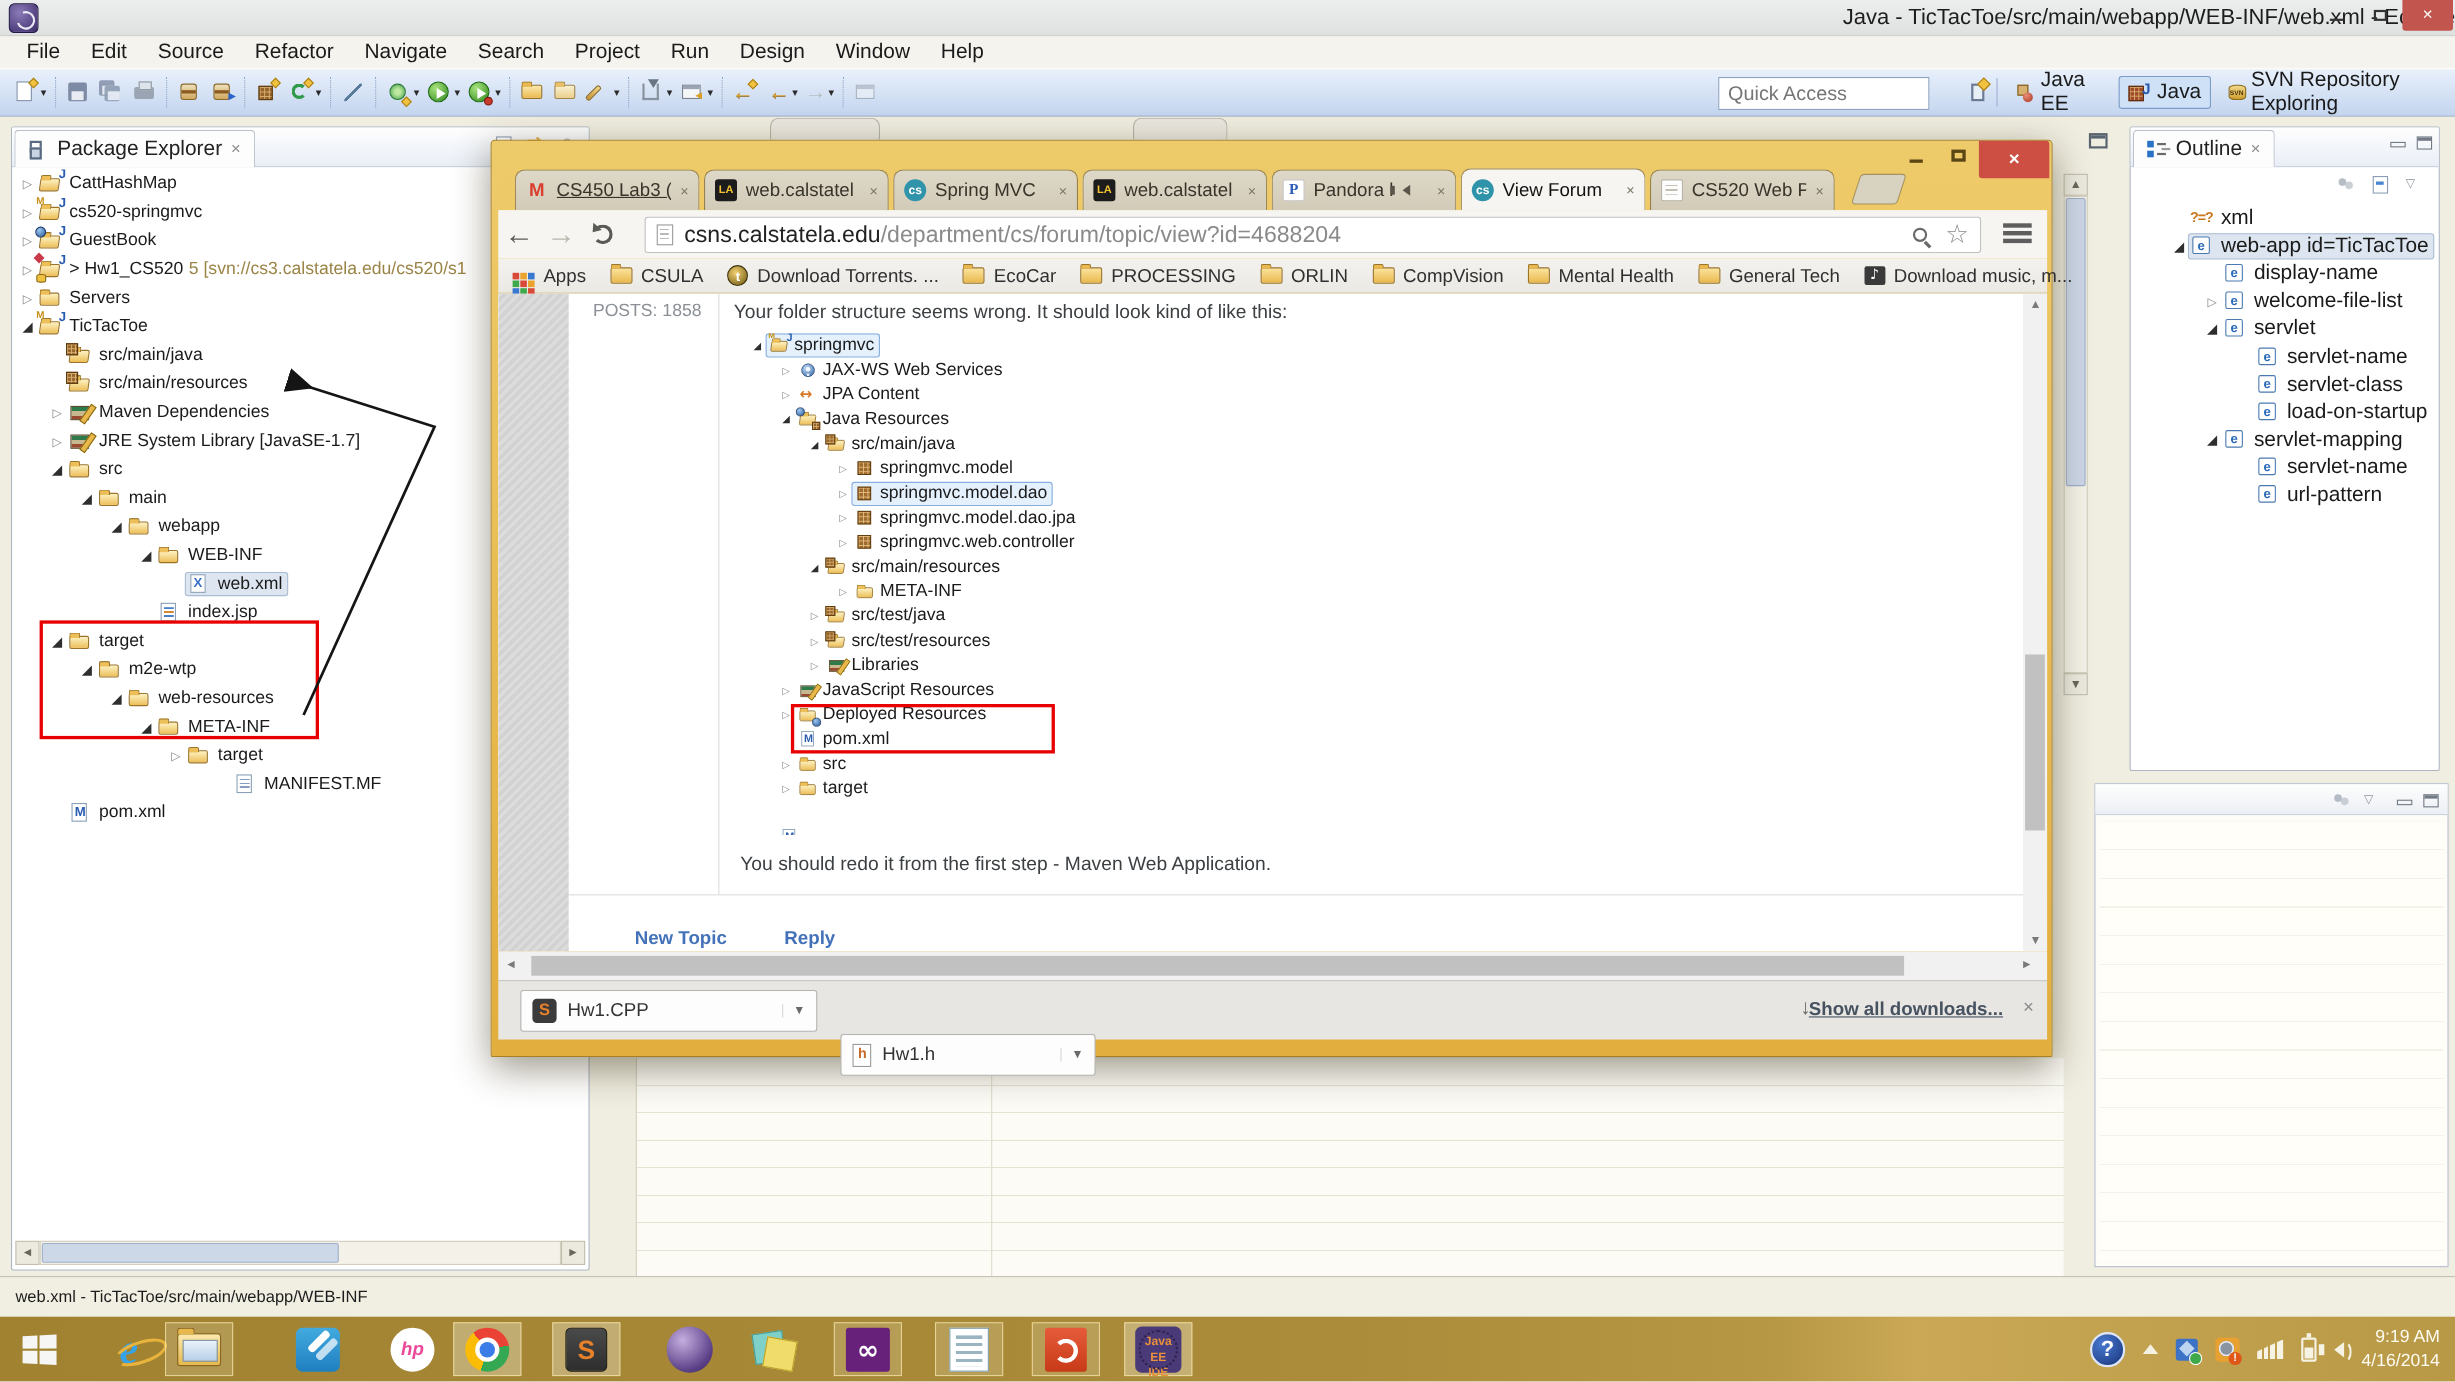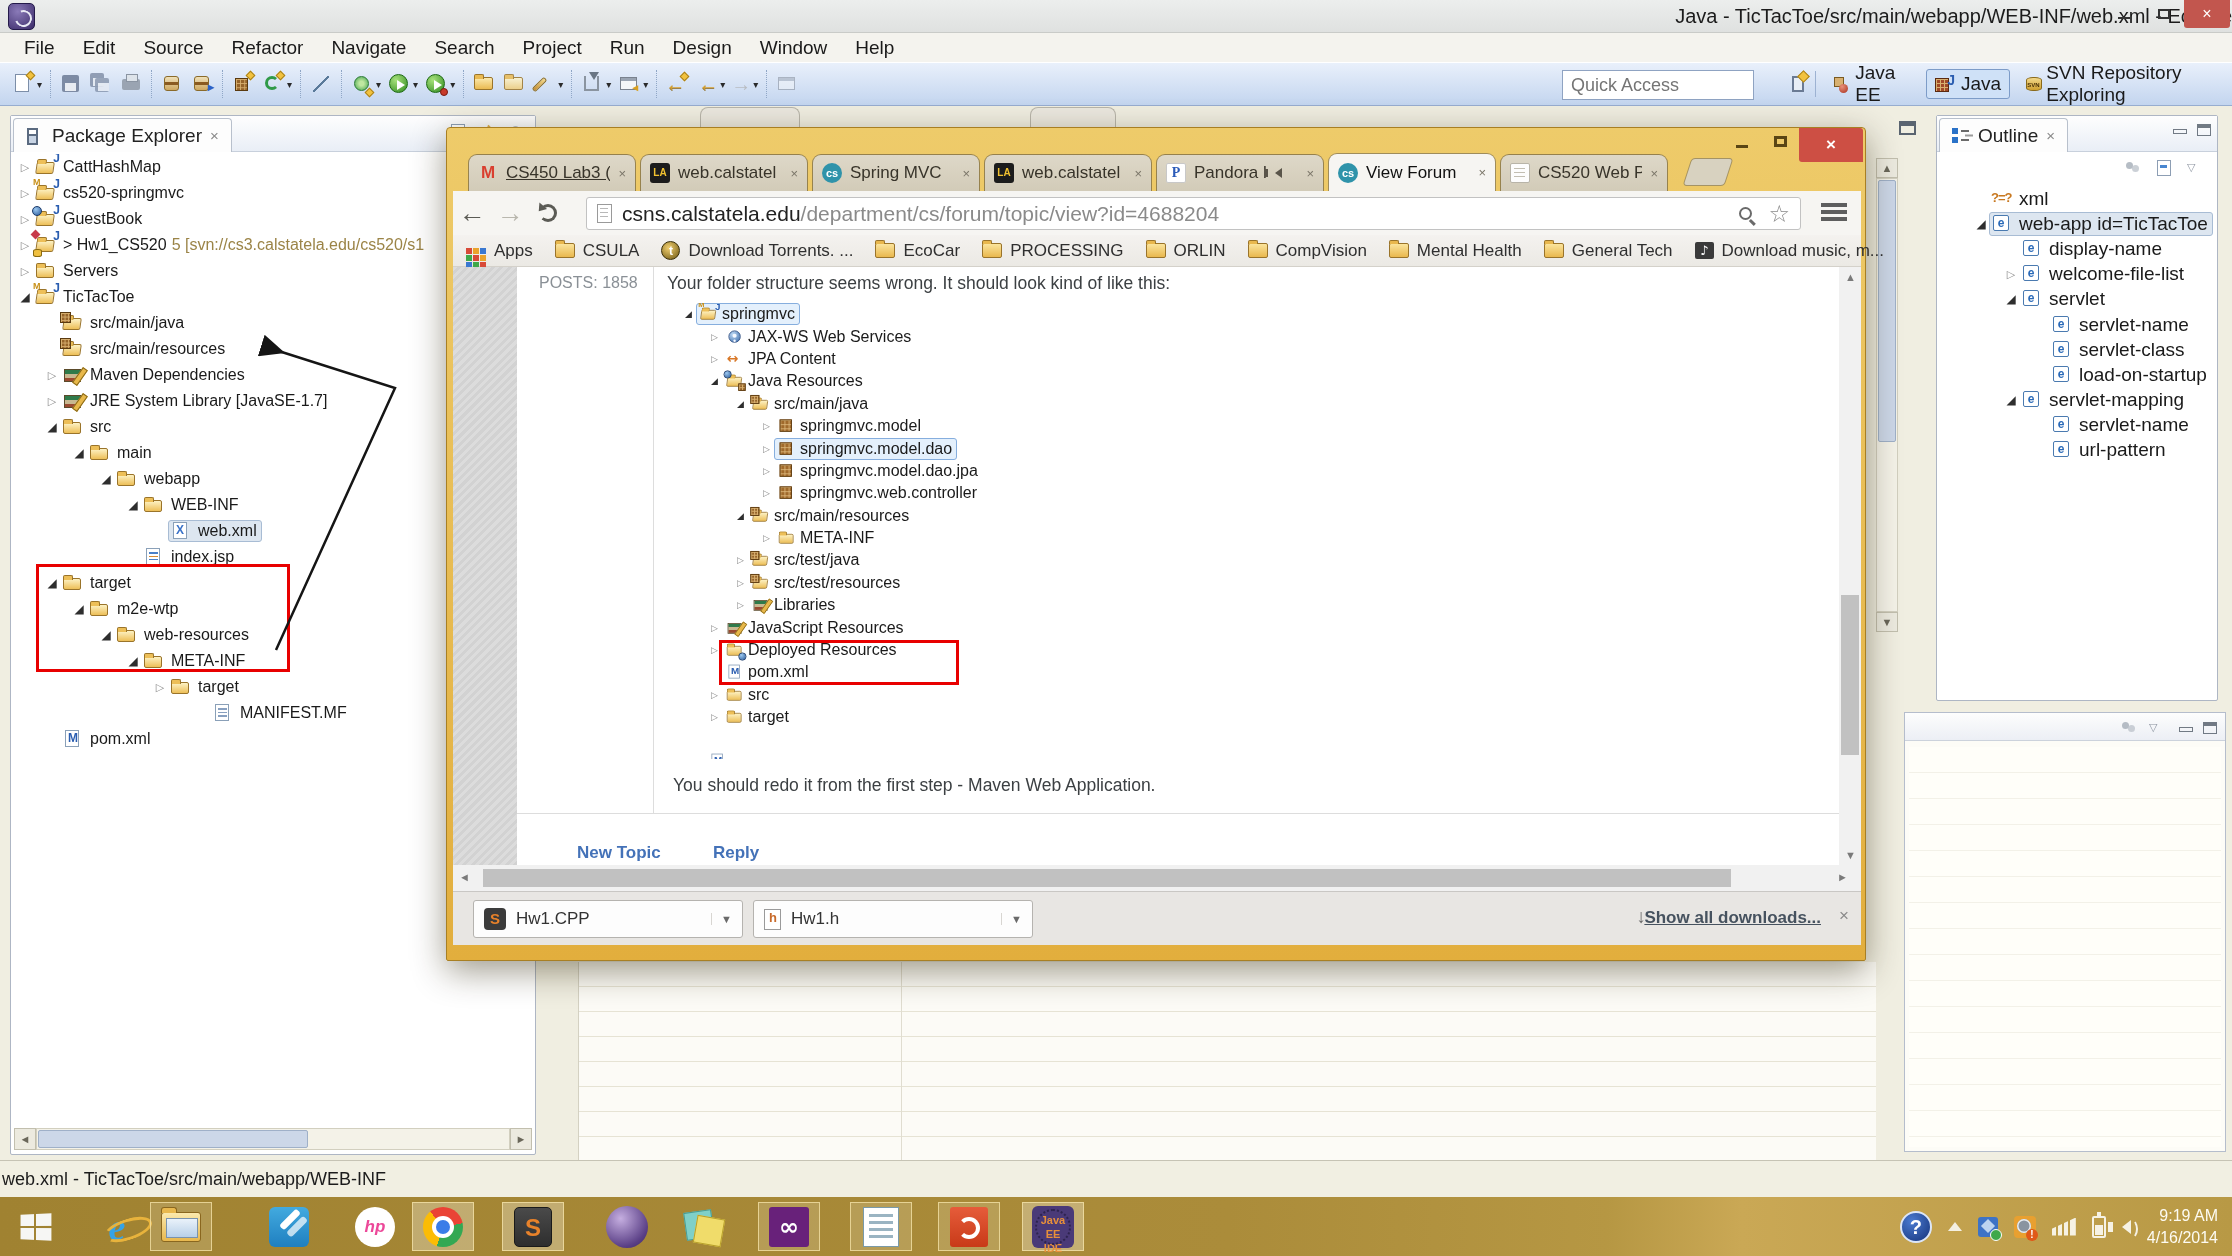--- a/index.html
+++ b/index.html
@@ -208,21 +208,21 @@
   #br-body { position:absolute; left:4px; top:34px; right:4px; bottom:4px; background:repeating-linear-gradient(#fffef9 0 25px, #f3f1e8 25px 26px); }
 
   
   .ed-tab-peek { position:absolute; top:107px; height:20px; background:#ebe8df; border:1px solid #b8b5aa; border-bottom:none; border-radius:8px 8px 0 0; }
   #ed-max { position:absolute; left:1899px; top:121px; width:17px; height:14px; border:2px solid #5a6470; }
   #ed-max::before { content:""; display:block; height:3px; background:#5a6470; }
   #design-grid { position:absolute; left:578px; top:962px; width:1298px; height:198px; background:repeating-linear-gradient(#fcfbf6 0 24px, #e6e3d4 24px 25px); border-left:1px solid #d4d1c2; }
   #design-grid::after { content:""; position:absolute; left:322px; top:0; bottom:0; width:1px; background:#e0ddd0; }
 
   
-  #statusbar { left:0px; top:1160px; width:2232px; height:37px; background:#f1efe2; border-top:1px solid #c6c3b4; display:flex; align-items:center; padding-left:2px; font-size:18px; color:#1c1c1c; }
+  #statusbar { left:0px; top:1160px; width:2232px; height:37px; background:#f1efe2; border-top:1px solid #c6c3b4; display:flex; align-items:center; padding-left:14px; font-size:15px; color:#1c1c1c; }
 
   
   #annot { position:absolute; inset:0; z-index:100; pointer-events:none; }
   #redbox-pe { position:absolute; left:36px; top:564px; width:254px; height:108px; border:3px solid #e80000; }
   #note-box { position:absolute; left:357px; top:519px; width:153px; height:92px; background:#fff; border:2.5px solid #e80000; font-family:"Liberation Serif", serif; font-size:25px; color:#111; padding:5px 8px; line-height:1.22; }
 
   
   #taskbar { left:0; top:1197px; width:2232px; height:59px; background:linear-gradient(90deg,#a08231 0%, #ab8c3a 55%, #b69743 72%, #caa855 78%, #b89945 100%); z-index:200; }
   .tk-btn { position:absolute; top:5px; width:62px; height:49px; display:flex; align-items:center; justify-content:center; }
   .tk-btn.bordered { border:1px solid rgba(245,228,170,.75); background:rgba(255,250,230,.18); }
@@ -1116,21 +1116,21 @@
     <div class="csb-arrow" style="left:12px;top:743px;">◄</div>
     <div class="csb-thumb" style="left:36px;top:741px;width:1248px;height:18px;"></div>
     <div class="csb-arrow" style="left:1390px;top:743px;">►</div>
 
     <div id="c-dlbar">
       <div class="dlbtn" style="left:20px;width:270px;">
         <span class="dlico-subl">S</span>
         <span>Hw1.CPP</span>
         <span class="ddz">▼</span>
       </div>
-      <div class="dlbtn" style="left:300px;width:280px;">
+      <div class="dlbtn" style="left:311px;width:232px;margin-top:40px;">
         <span class="dlico-h"></span>
         <span>Hw1.h</span>
         <span class="ddz">▼</span>
       </div>
       <span id="dl-arrow">↓</span>
       <a id="show-all">Show all downloads...</a>
       <span id="dl-close">×</span>
     </div>
   <div class="ctab" style="left: 21px; width: 168px;">
         <span class="fav gmail">M</span>

